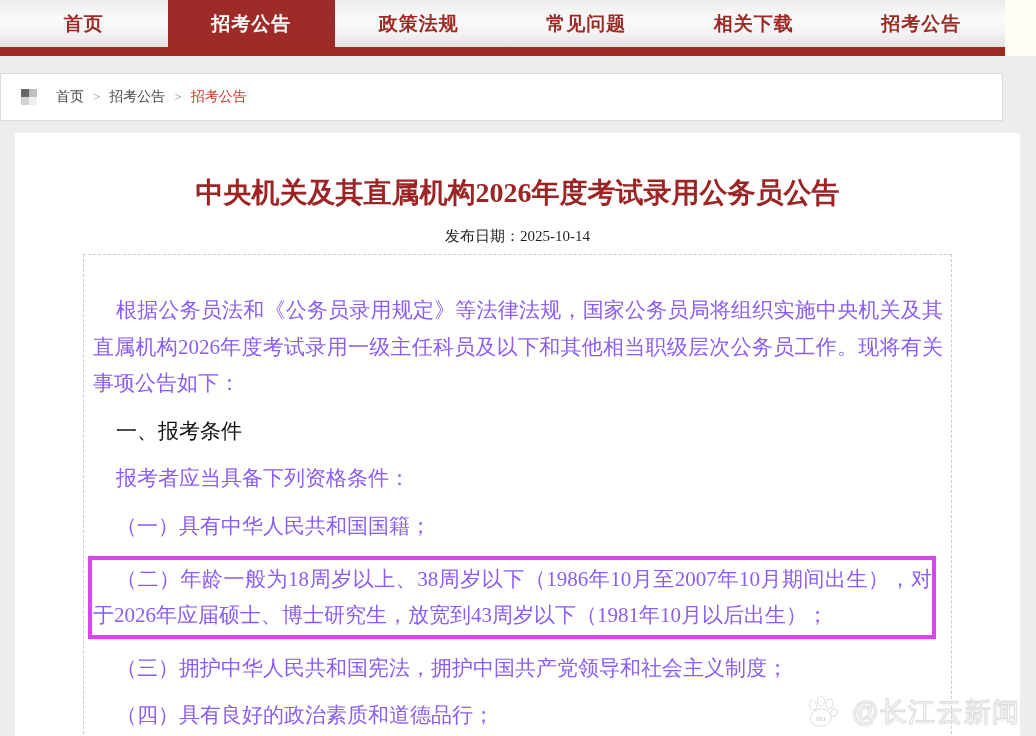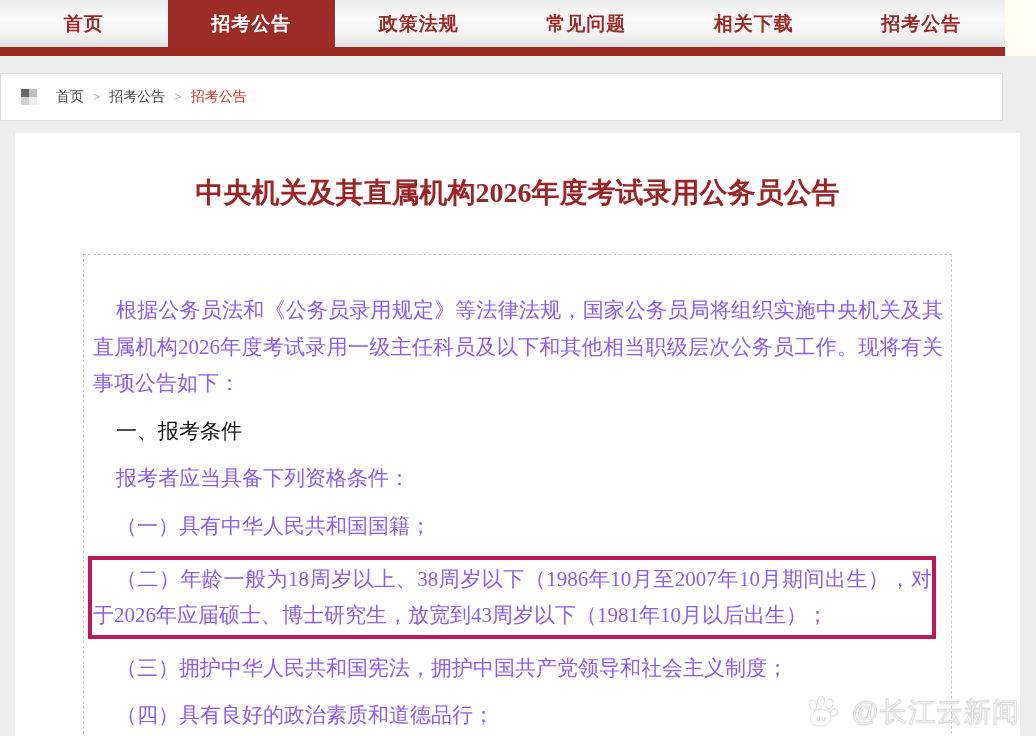--- a/index.html
+++ b/index.html
@@ -92,21 +92,21 @@
   .article p, .article h3 {
     margin: 0 0 11px 0;
     font-size: 21px;
     line-height: 36.6px;
     color: #8b5cf6;
     text-align: justify;
     text-indent: 23px;
   }
   .article h3 { font-weight: normal; color: #111111; }
   .highlight {
-    border: 4px solid #be185d;
+    border: 4px solid #d946ef;
     margin: 0 7px 11px -5px;
     padding: 1px 0 1px 1px;
   }
   .highlight p { margin: 0; }
 
   
   .watermark {
     position: absolute; right: 16px; bottom: 6px;
     display: flex; align-items: center; gap: 14px;
     pointer-events: none;
@@ -139,20 +139,21 @@
   <span class="crumb-icon"></span>
   <span class="crumb-item">首页</span>
   <span class="crumb-sep">&gt;</span>
   <span class="crumb-item">招考公告</span>
   <span class="crumb-sep">&gt;</span>
   <span class="crumb-item current">招考公告</span>
 </div>
 
 <div class="card">
   <div class="title">中央机关及其直属机构2026年度考试录用公务员公告</div>
+  <div class="pubdate">发布日期：2025-10-14</div>
 
   <div class="dash-box article">
     <p>根据公务员法和《公务员录用规定》等法律法规，国家公务员局将组织实施中央机关及其直属机构2026年度考试录用一级主任科员及以下和其他相当职级层次公务员工作。现将有关事项公告如下：</p>
     <h3>一、报考条件</h3>
     <p>报考者应当具备下列资格条件：</p>
     <p>（一）具有中华人民共和国国籍；</p>
     <div class="highlight">
       <p>（二）年龄一般为18周岁以上、38周岁以下（1986年10月至2007年10月期间出生），对于2026年应届硕士、博士研究生，放宽到43周岁以下（1981年10月以后出生）；</p>
     </div>
     <p>（三）拥护中华人民共和国宪法，拥护中国共产党领导和社会主义制度；</p>

